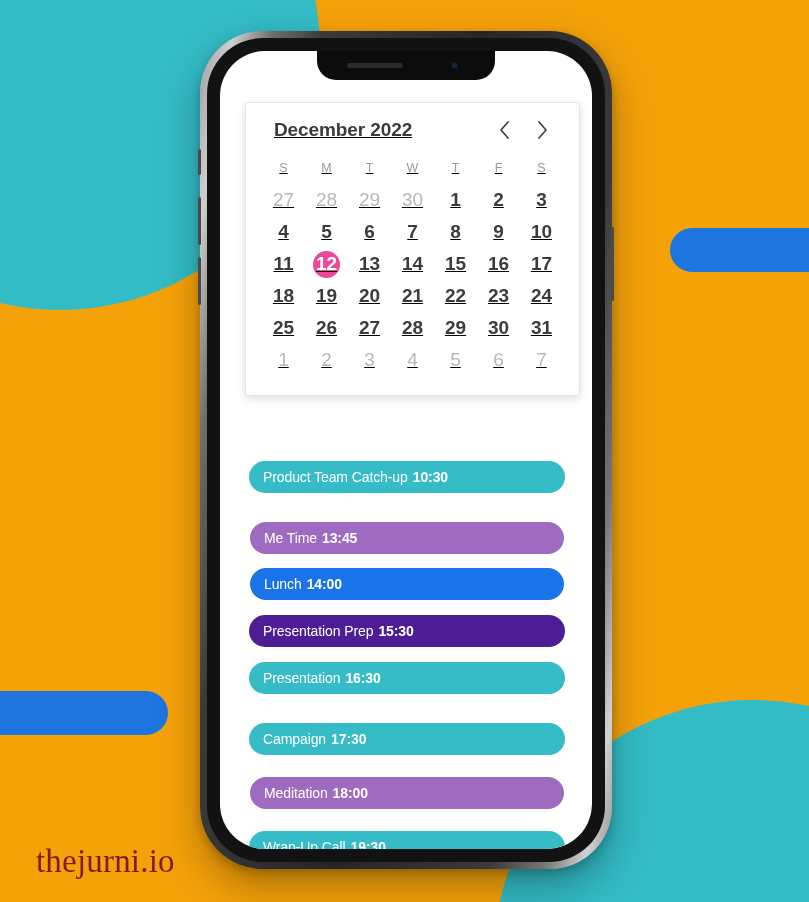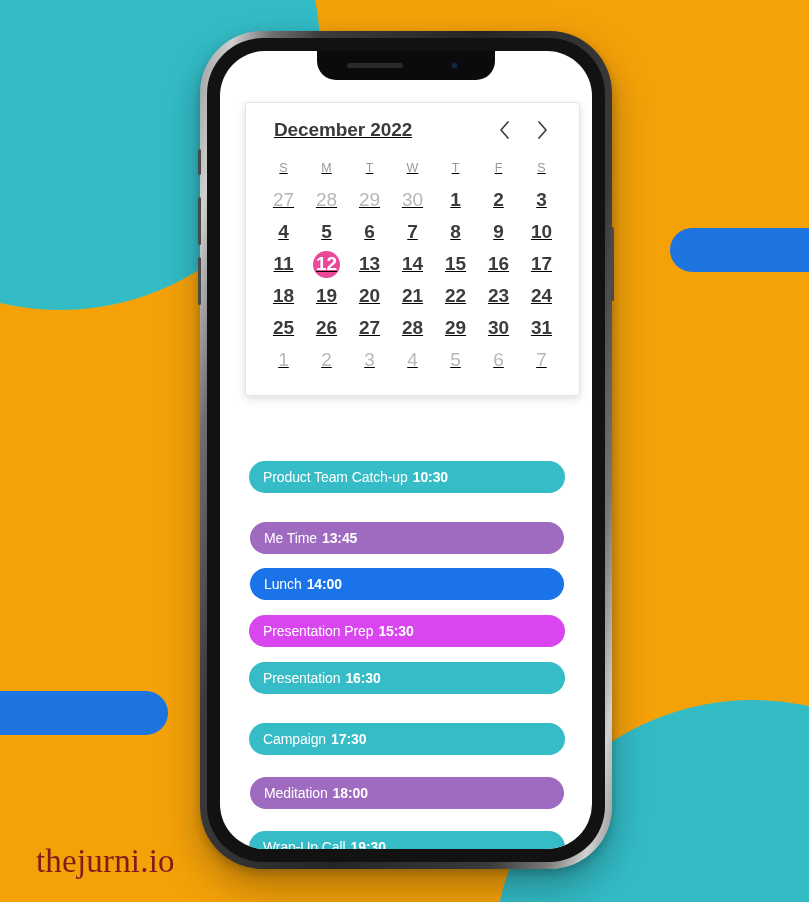--- a/index.html
+++ b/index.html
@@ -297,21 +297,21 @@
                 <span class="etime">13:45</span>
               </div>
             </div>
             <div class="event-row" style="position: absolute; left: 30px; top: 157px;">
               <div class="event-pill" style="background: rgb(26, 115, 232); width: 314px;">
                 <span>Lunch</span>
                 <span class="etime">14:00</span>
               </div>
             </div>
             <div class="event-row" style="position: absolute; left: 29px; top: 204px;">
-              <div class="event-pill" style="background: #d946ef; width: 316px;">
+              <div class="event-pill" style="background: #4c1d95; width: 316px;">
                 <span>Presentation Prep</span>
                 <span class="etime">15:30</span>
               </div>
             </div>
             <div class="event-row" style="position: absolute; left: 29px; top: 251px;">
               <div class="event-pill" style="background: rgb(53, 188, 198); width: 316px;">
                 <span>Presentation</span>
                 <span class="etime">16:30</span>
               </div>
             </div>

